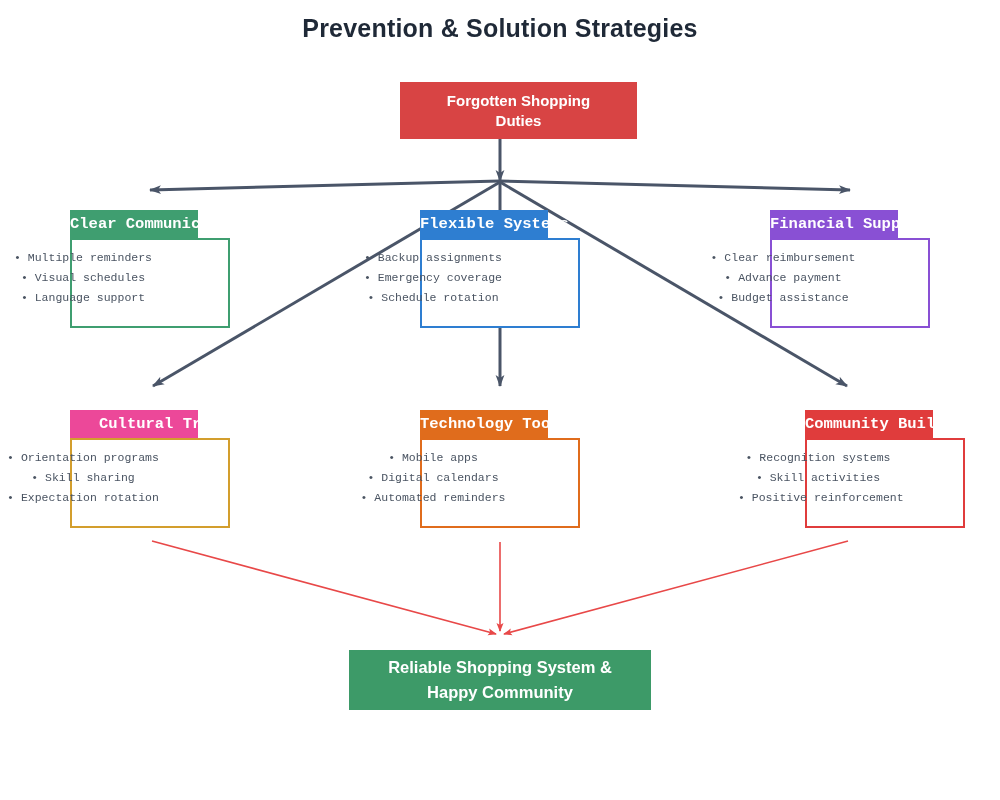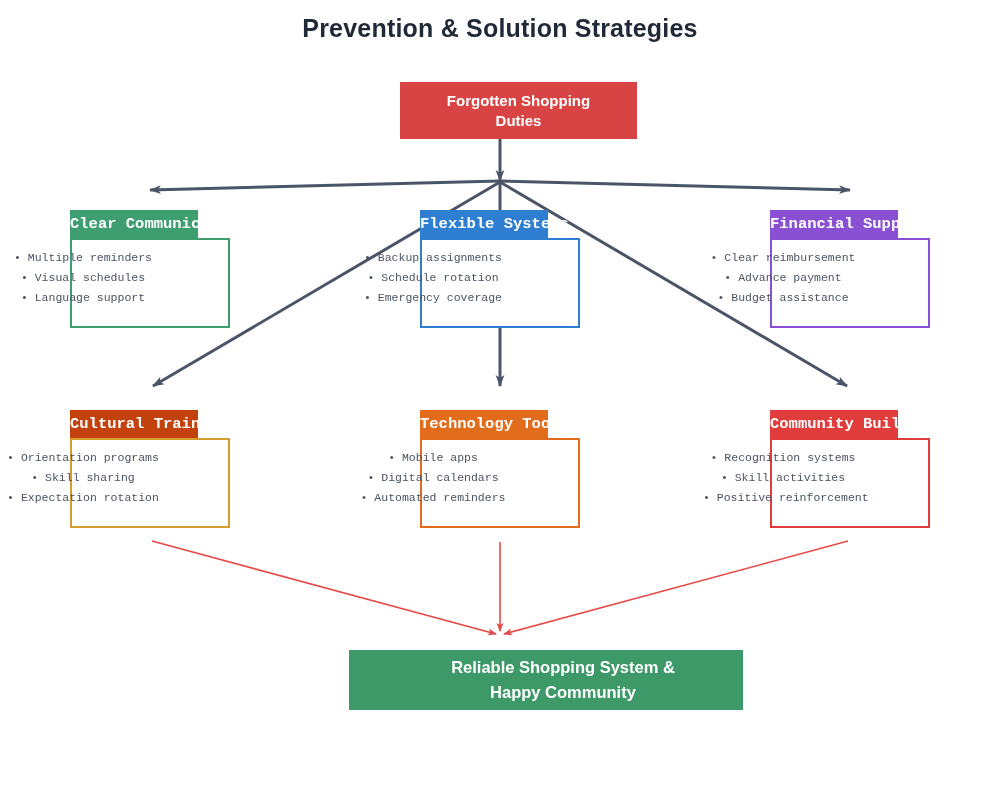--- a/index.html
+++ b/index.html
@@ -32,33 +32,33 @@
   .bullets{
     position:absolute;left:-69px;top:8px;width:160px;text-align:center;
     font-size:11.5px;line-height:20px;color:#4a5462;white-space:nowrap;
   }
   
   .pos-r1c1{left:70px; top:210px;}
   .pos-r1c2{left:420px;top:210px;}
   .pos-r1c3{left:770px;top:210px;}
   .pos-r2c1{left:70px; top:410px;}
   .pos-r2c2{left:420px;top:410px;}
-  .pos-r2c3{left:770px;top:410px;}
+  .pos-r2c3{left:805px;top:410px;}
   
   .c-green  .node-header{background:#3f9e70;} .c-green  .node-body{border-color:#3f9e70;}
   .c-blue   .node-header{background:#2e7ed1;} .c-blue   .node-body{border-color:#2e7ed1;}
   .c-purple .node-header{background:#8950d4;} .c-purple .node-body{border-color:#8950d4;padding-left:22px;}
-  .c-gold   .node-header{background:#c2410c;} .c-gold   .node-body{border-color:#d39e2d;}
+  .c-gold   .node-header{background:#ec4899;padding-left:29px;} .c-gold   .node-body{border-color:#d39e2d;}
   .c-orange .node-header{background:#e06c1c;} .c-orange .node-body{border-color:#e06c1c;}
   .c-red    .node-header{background:#e03c3c;} .c-red    .node-body{border-color:#e03c3c;}
   
   .outcome-box{
-    position:absolute;left:349px;top:650px;width:360px;height:60px;background:#3d9a68;
+    position:absolute;left:349px;top:650px;width:302px;height:60px;background:#3d9a68;
     display:flex;align-items:center;justify-content:center;text-align:center;
-    color:#ffffff;font-weight:bold;font-size:16.5px;line-height:25px;padding-left:34px;
+    color:#ffffff;font-weight:bold;font-size:16.5px;line-height:25px;
   }
   .outcome-box .inner{width:240px;}
 </style>
 </head>
 <body>
 
 <div class="canvas">
 
   <h1 class="title">Prevention &amp; Solution Strategies</h1>
 
@@ -97,22 +97,22 @@
         <div>• Language support</div>
       </div>
     </div>
   </div>
 
   <div class="node pos-r1c2 c-blue">
     <div class="node-header">Flexible Systems</div>
     <div class="node-body">
       <div class="bullets">
         <div>• Backup assignments</div>
+        <div>• Emergency coverage</div>
         <div>• Schedule rotation</div>
-        <div>• Emergency coverage</div>
       </div>
     </div>
   </div>
 
   <div class="node pos-r1c3 c-purple">
     <div class="node-header">Financial Support</div>
     <div class="node-body">
       <div class="bullets">
         <div>• Clear reimbursement</div>
         <div>• Advance payment</div>

